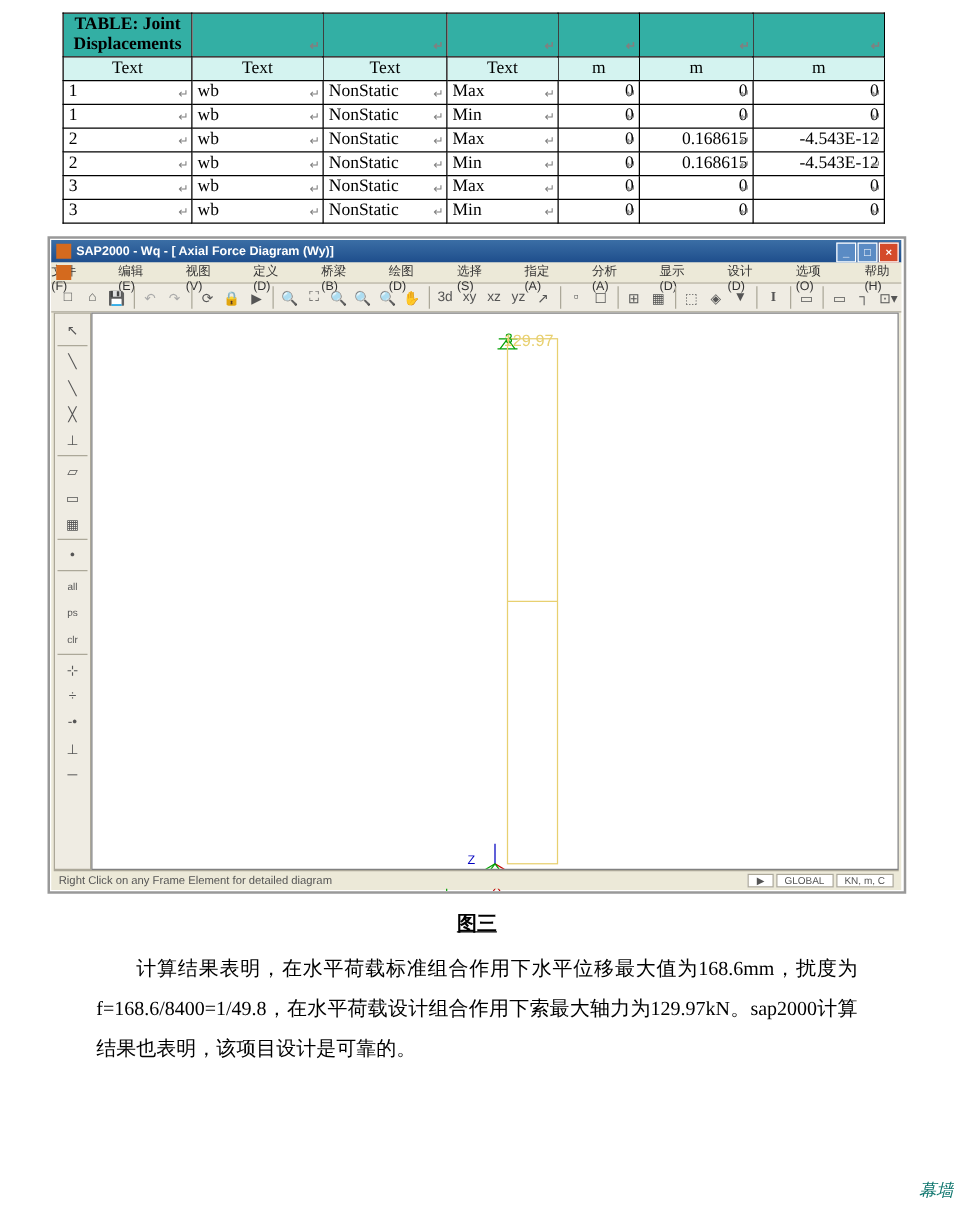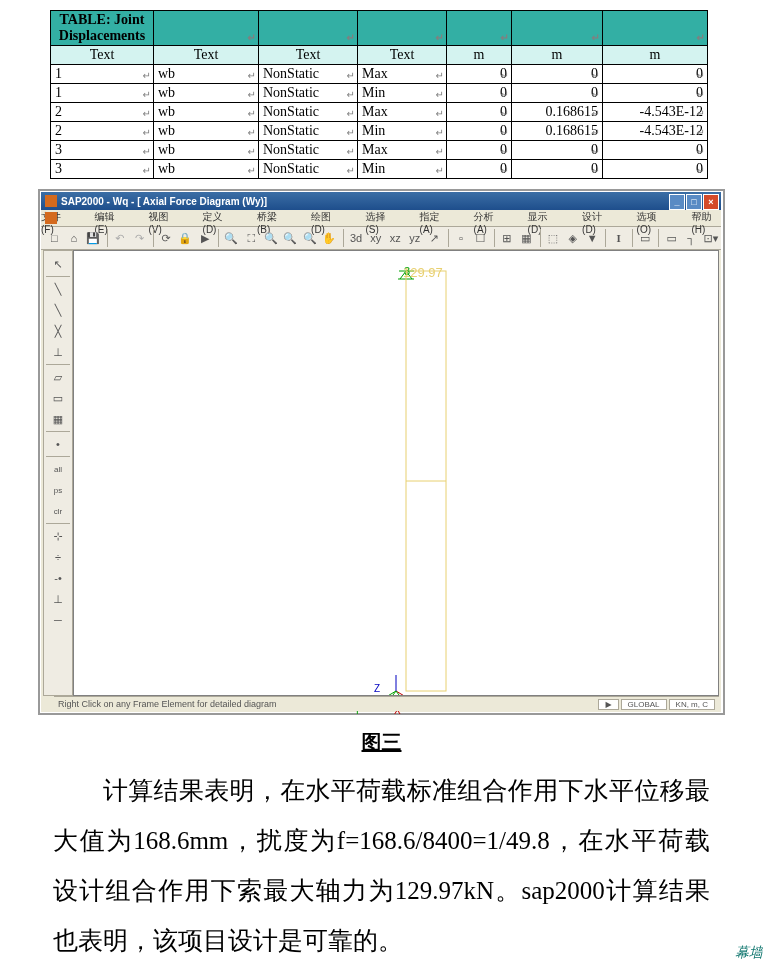--- a/index.html
+++ b/index.html
@@ -25,31 +25,31 @@
 .menu { height:16px; background:#ece9d8; display:flex; gap:25px; align-items:flex-start; color:#333; font-size:10px; border-bottom:1px solid #aca899;}
 .menu .ic{width:12px;height:12px;background:#d46a1e;position:absolute;left:4px;top:20px;}
 .tool { height:22px; background:#efece3; border-bottom:1px solid #aca899; display:flex; align-items:center; padding-left:4px; gap:0; }
 .tbtn{width:18px;height:18px;border:1px solid transparent;display:flex;align-items:center;justify-content:center;margin-right:1px;color:#555;font-size:11px;}
 .tbtn.d{color:#aaa;}
 .sep{width:1px;height:18px;background:#aca899;margin:0 3px;}
 .canvas { position:absolute; left:32px; top:58px; right:2px; bottom:16px; background:#fff; border:1px solid #808080; }
 .left-tool{position:absolute;left:2px;top:58px;width:28px;bottom:16px;background:#efece3;border:1px solid #aca899;padding-top:2px;}
 .left-tool .lb{width:18px;height:18px;margin:1px auto;border:1px solid transparent;display:flex;align-items:center;justify-content:center;color:#555;font-size:11px;}
 .left-tool .lsep{height:1px;background:#aca899;margin:2px 2px;}
-.status{position:absolute;left:13px;right:2px;bottom:1px;height:14px;background:#ece9d8;display:flex;align-items:center;border-top:1px solid #aca899;font-size:9px;color:#555;padding-left:4px;}
+.status{position:absolute;left:2px;right:2px;bottom:1px;height:14px;background:#ece9d8;display:flex;align-items:center;border-top:1px solid #aca899;font-size:9px;color:#555;padding-left:4px;}
 .status .r{position:absolute;right:4px;display:flex;gap:2px;}
 .status .r span{background:#fff;border:1px solid #aca899;padding:0 6px;font-size:8px;}
 
 .label3{position:absolute;left:330px;top:14px;color:#00a000;font-size:11px;}
 .labelV{position:absolute;left:329px;top:14px;color:#e8d070;font-size:13px;}
 .axes{position:absolute;left:302px;top:450px;font-size:10px;color:#3a6;}
 svg.struct{position:absolute;left:0;top:0;}
 
-.cap{text-align:center;font-size:20px;font-weight:bold;text-decoration:underline;margin:14px 0 10px;}
-.para{font-size:25px;line-height:2.0;margin:0 53px;text-align:justify;}
+.cap{text-align:center;font-size:16px;font-weight:bold;text-decoration:underline;margin:14px 0 10px;}
+.para{font-size:16px;line-height:2.0;margin:0 77px;text-align:justify;}
 .indent{text-indent:2em;}
 .wm{position:absolute;right:0;top:944px;color:#0f766e;font-size:14px;font-style:italic;}
 </style>
 </head>
 <body>
 
 <table class="tbl">
   <tbody>
       <tr>
     <td class="hdr-big w0">TABLE:  Joint Displacements</td>

